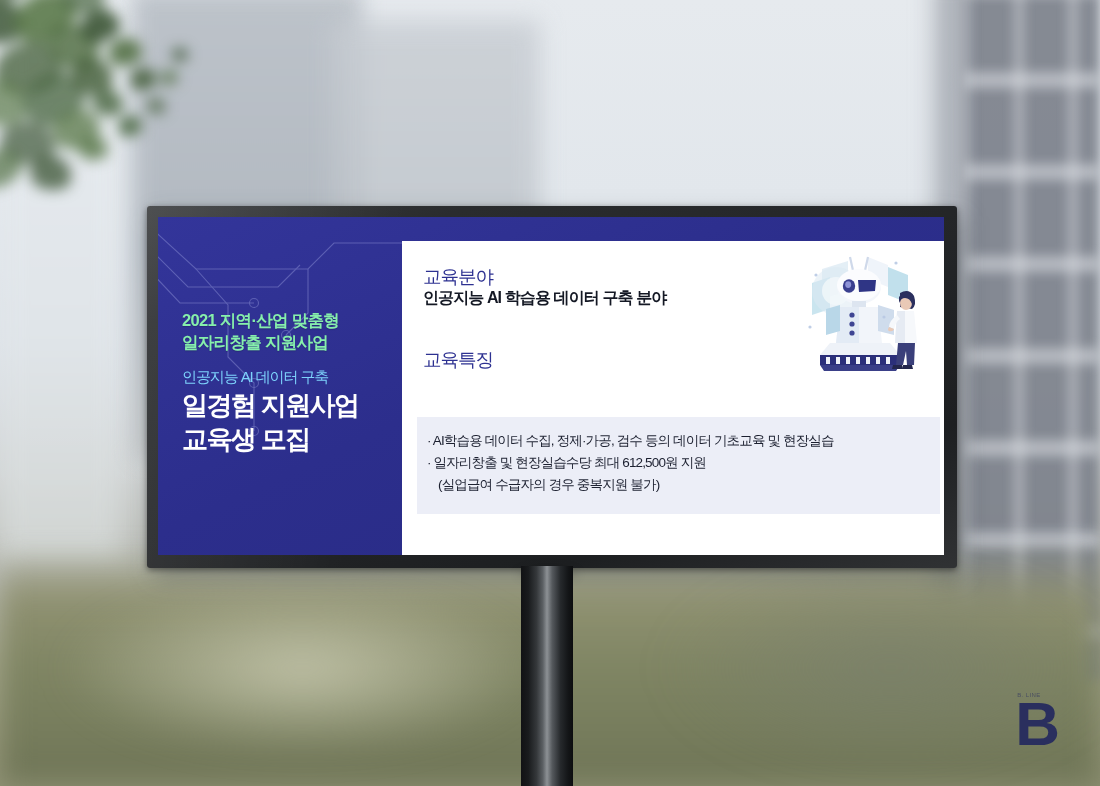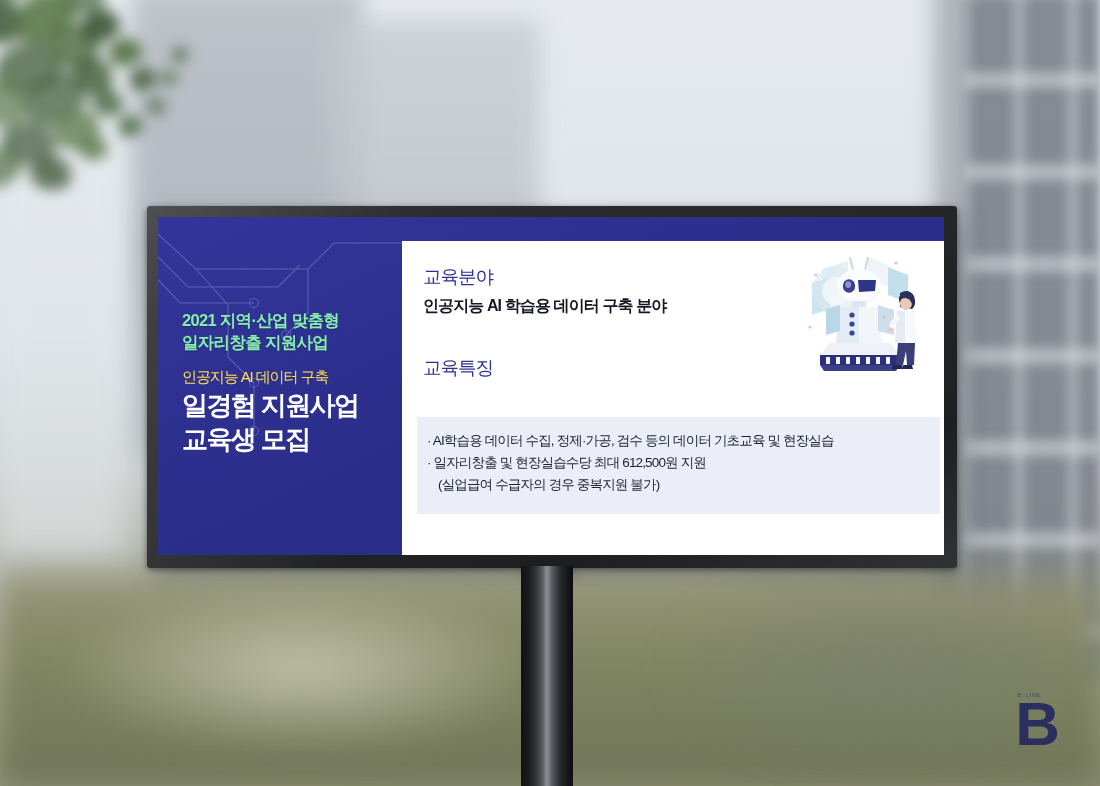--- a/index.html
+++ b/index.html
@@ -113,42 +113,42 @@
     position:absolute; left:24px; top:0; width:215px; height:100%;
     display:flex; flex-direction:column; justify-content:center;
     padding-bottom:6px;
   }
   .kicker{
     color:#86efac; font-weight:bold; font-size:16.5px; line-height:1.30;
     letter-spacing:-.7px; white-space:nowrap;
     text-shadow:0 1px 1px rgba(0,0,0,.18);
   }
   .sub{
-    color:#fde047; font-size:15px; line-height:1.25; letter-spacing:-1.1px;
+    color:#7dd3fc; font-size:15px; line-height:1.25; letter-spacing:-1.1px;
     margin-top:15px; white-space:nowrap; font-weight:500;
   }
   .headline{
     color:#ffffff; font-weight:bold; font-size:26px; line-height:1.21;
     letter-spacing:-1.6px; margin-top:3px; white-space:nowrap;
   }
 
   
   .card{
     position:absolute; left:244px; top:24px; width:546px; height:315px;
     background:#ffffff;
   }
   .card-pad{ position:absolute; left:21px; top:26px; right:18px; }
 
   .sec-title{
     color:#2d3191; font-weight:normal; font-size:18.5px; letter-spacing:-1px;
     line-height:1.1;
   }
   .sec-body{
     color:#141824; font-weight:bold; font-size:16px; letter-spacing:-.9px;
-    margin-top:9px; line-height:1.2;
+    margin-top:1px; line-height:1.2;
   }
   .sec-title2{ margin-top:42px; }
 
   .bullets{
     position:absolute; left:15px; top:176px; right:8px;
     background:#eceef7; padding:13px 10px 18px 10px;
   }
   .bullet{
     color:#1c2030; font-size:13.5px; letter-spacing:-.85px;
     line-height:1.62; white-space:nowrap;

